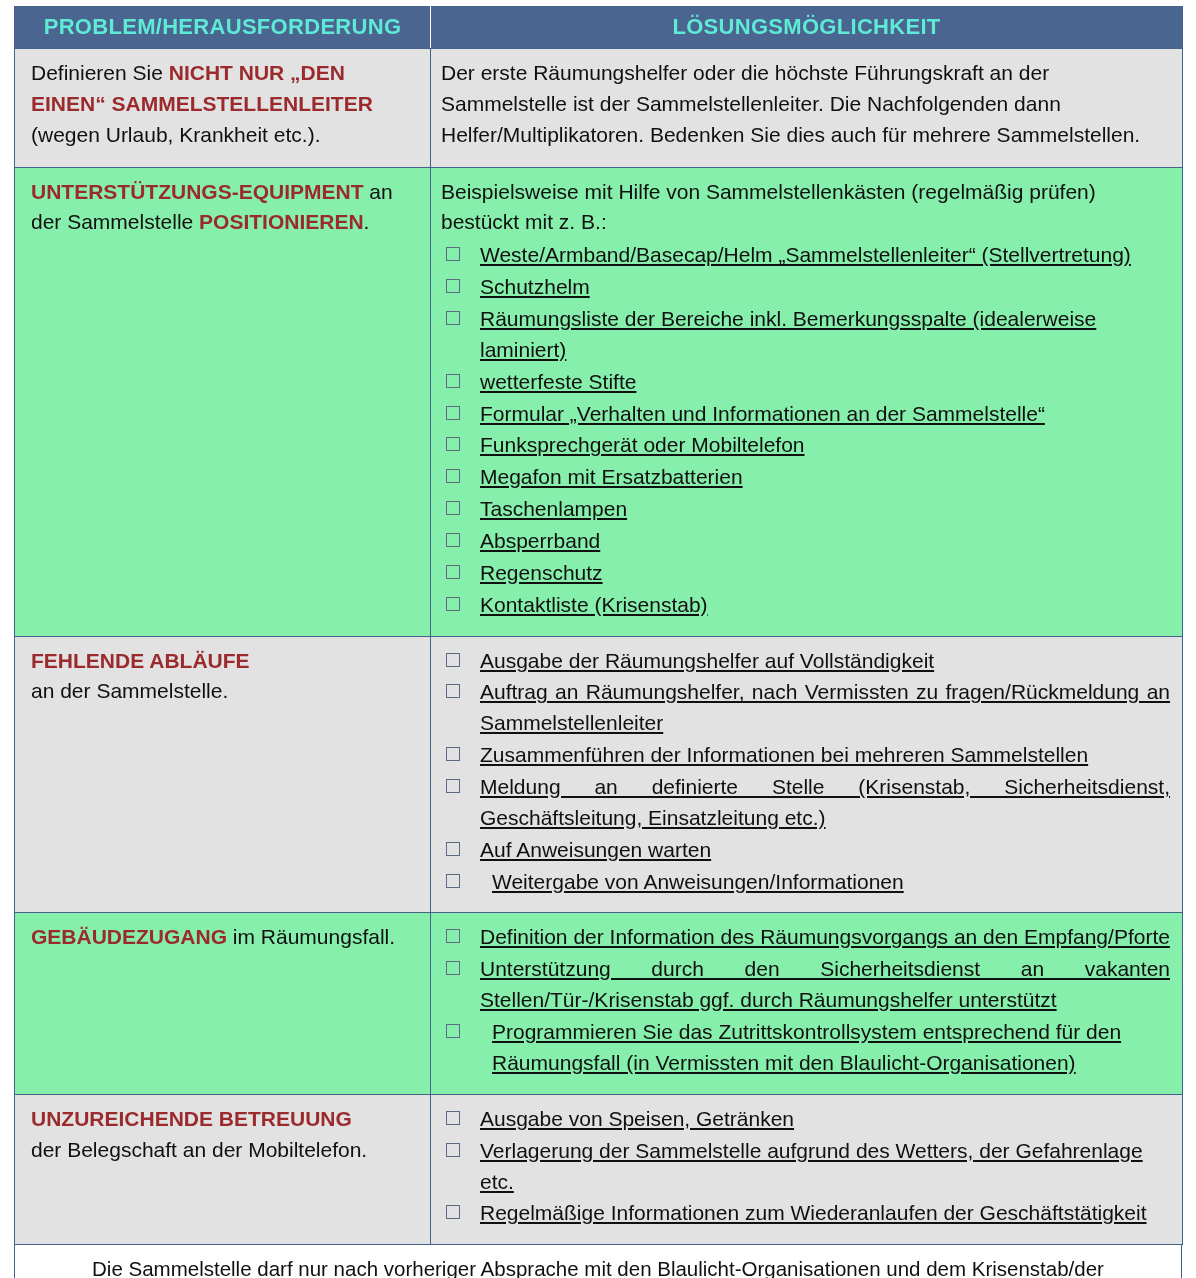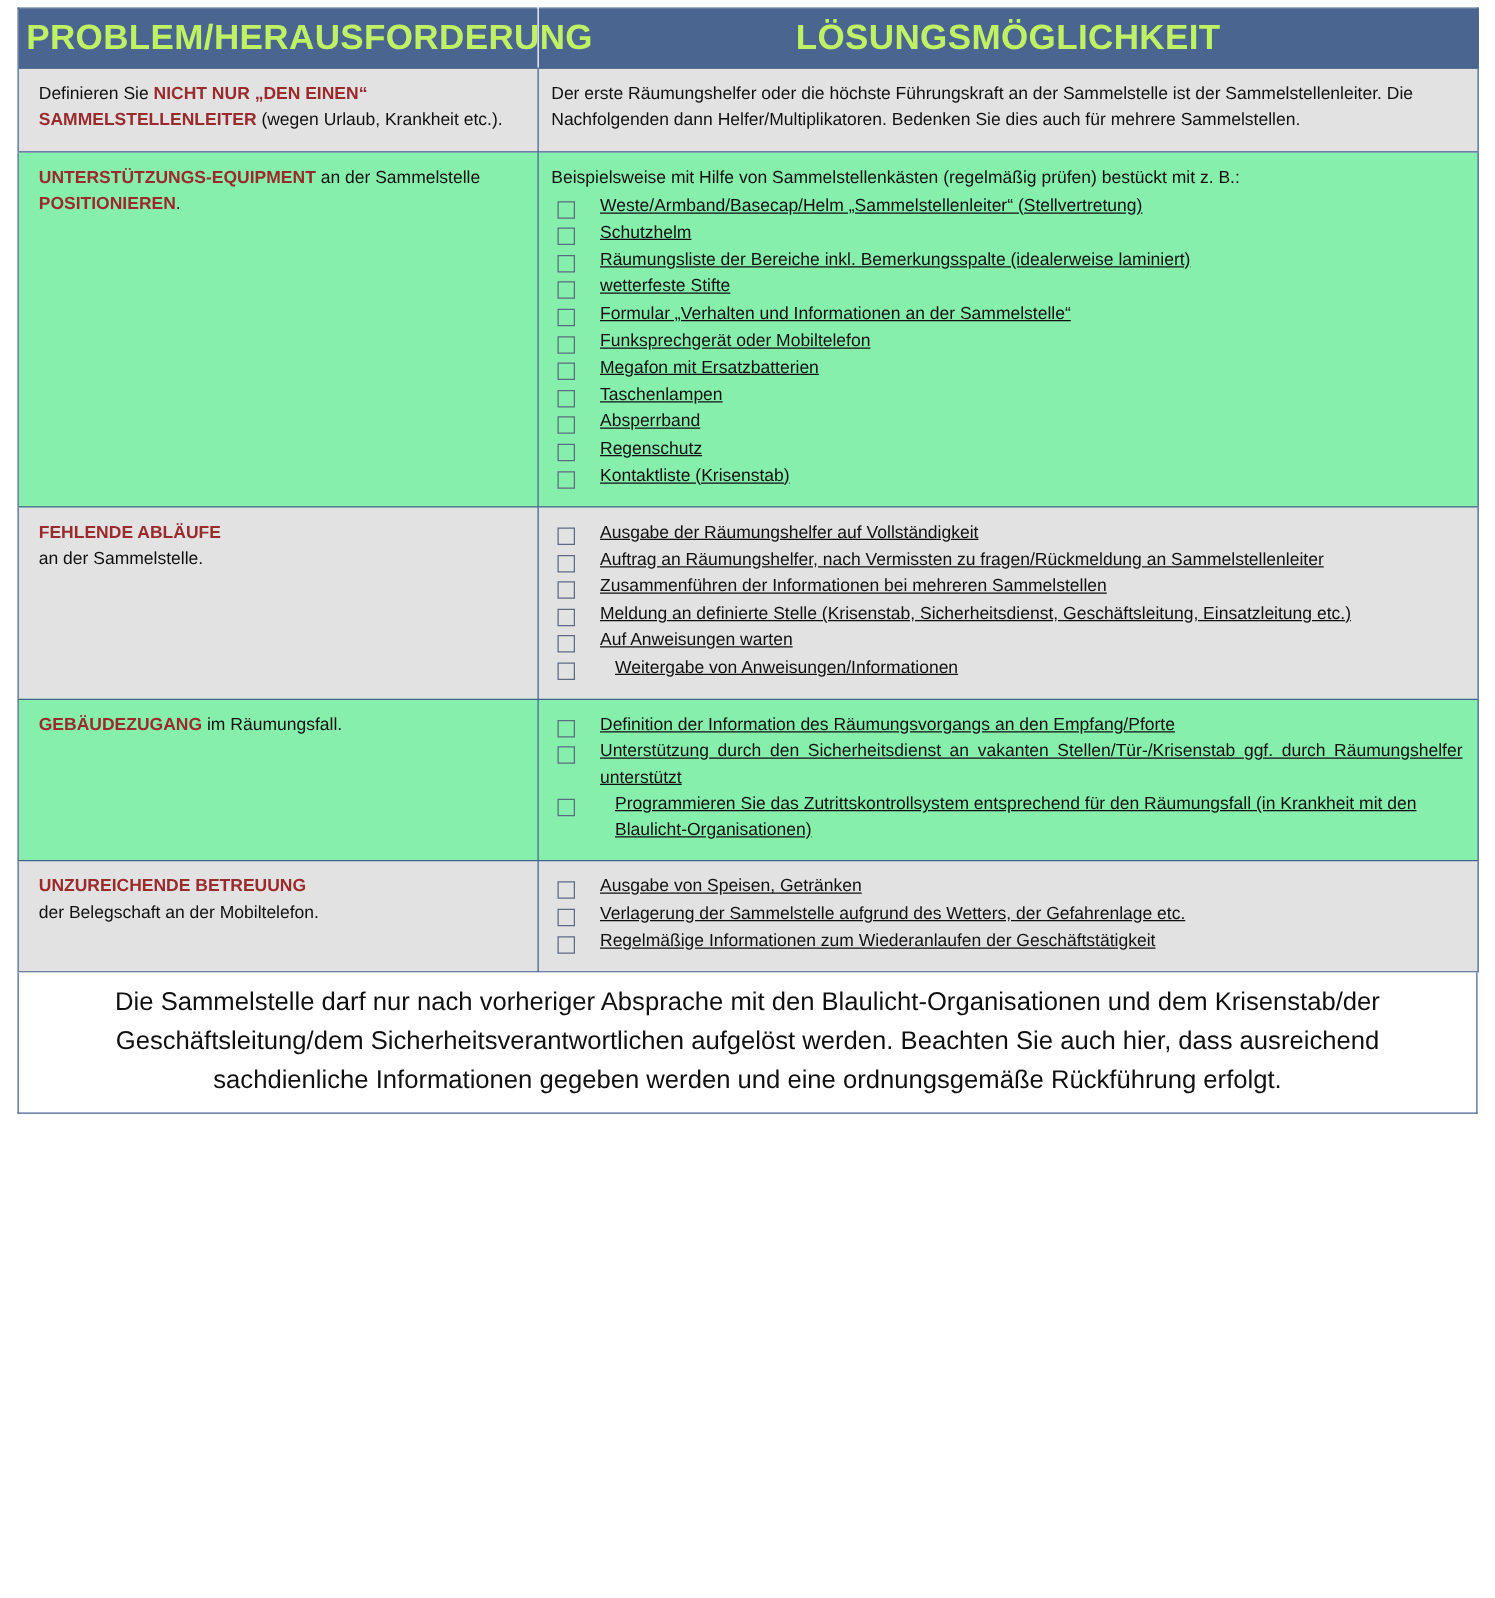--- a/index.html
+++ b/index.html
@@ -33,37 +33,37 @@
     border: 1.5px solid #45628D;
   }
   table.matrix col.c-problem { width: 416px; }
   table.matrix col.c-solution { width: 752px; }
 
   thead th {
     background: #4A6punch;
   }
   .hdr-cell {
     background: #4A658F;
-    color: #bef264;
-    font-size: 28px;
+    color: #5eead4;
+    font-size: 22px;
     font-weight: bold;
     letter-spacing: 0.3px;
     text-align: center;
     padding: 7px 6px 8px 6px;
     border-right: 1.5px solid #ffffff;
     border-bottom: 1.5px solid #45628D;
     white-space: nowrap;
   }
   .hdr-cell:last-child { border-right: none; }
 
   td.prob, td.sol {
     vertical-align: top;
     border-top: 1.2px solid #45628D;
     border-bottom: 1.2px solid #45628D;
-    font-size: 14px;
+    font-size: 21px;
     line-height: 1.47;
   }
   td.prob {
     border-right: 1.2px solid #45628D;
     padding: 9px 10px 14px 16px;
   }
   td.sol {
     padding: 9px 12px 14px 10px;
   }
 
@@ -208,21 +208,21 @@
               <li>
                 <span class="cbox"></span>
                 <span class="itemtext">Definition der Information des Räumungsvorgangs an den Empfang/Pforte</span>
               </li>
               <li>
                 <span class="cbox"></span>
                 <span class="itemtext">Unterstützung durch den Sicherheitsdienst an vakanten Stellen/Tür-/Krisenstab ggf. durch Räumungshelfer unterstützt</span>
               </li>
               <li>
                 <span class="cbox"></span>
-                <span class="itemtext">Programmieren Sie das Zutrittskontrollsystem entsprechend für den Räumungsfall (in Krankheit mit den Blaulicht-Organisationen)</span>
+                <span class="itemtext">Programmieren Sie das Zutrittskontrollsystem entsprechend für den Räumungsfall (in Vermissten mit den Blaulicht-Organisationen)</span>
               </li>
             </ul>
           </td>
         </tr>
         <tr class="shade">
           <td class="prob">
             <p class="body-line"><span class="accent">UNZUREICHENDE BETREUUNG</span><br><span>der Belegschaft an der Mobiltelefon.</span></p>
           </td>
           <td class="sol">
             <ul class="cbl">

